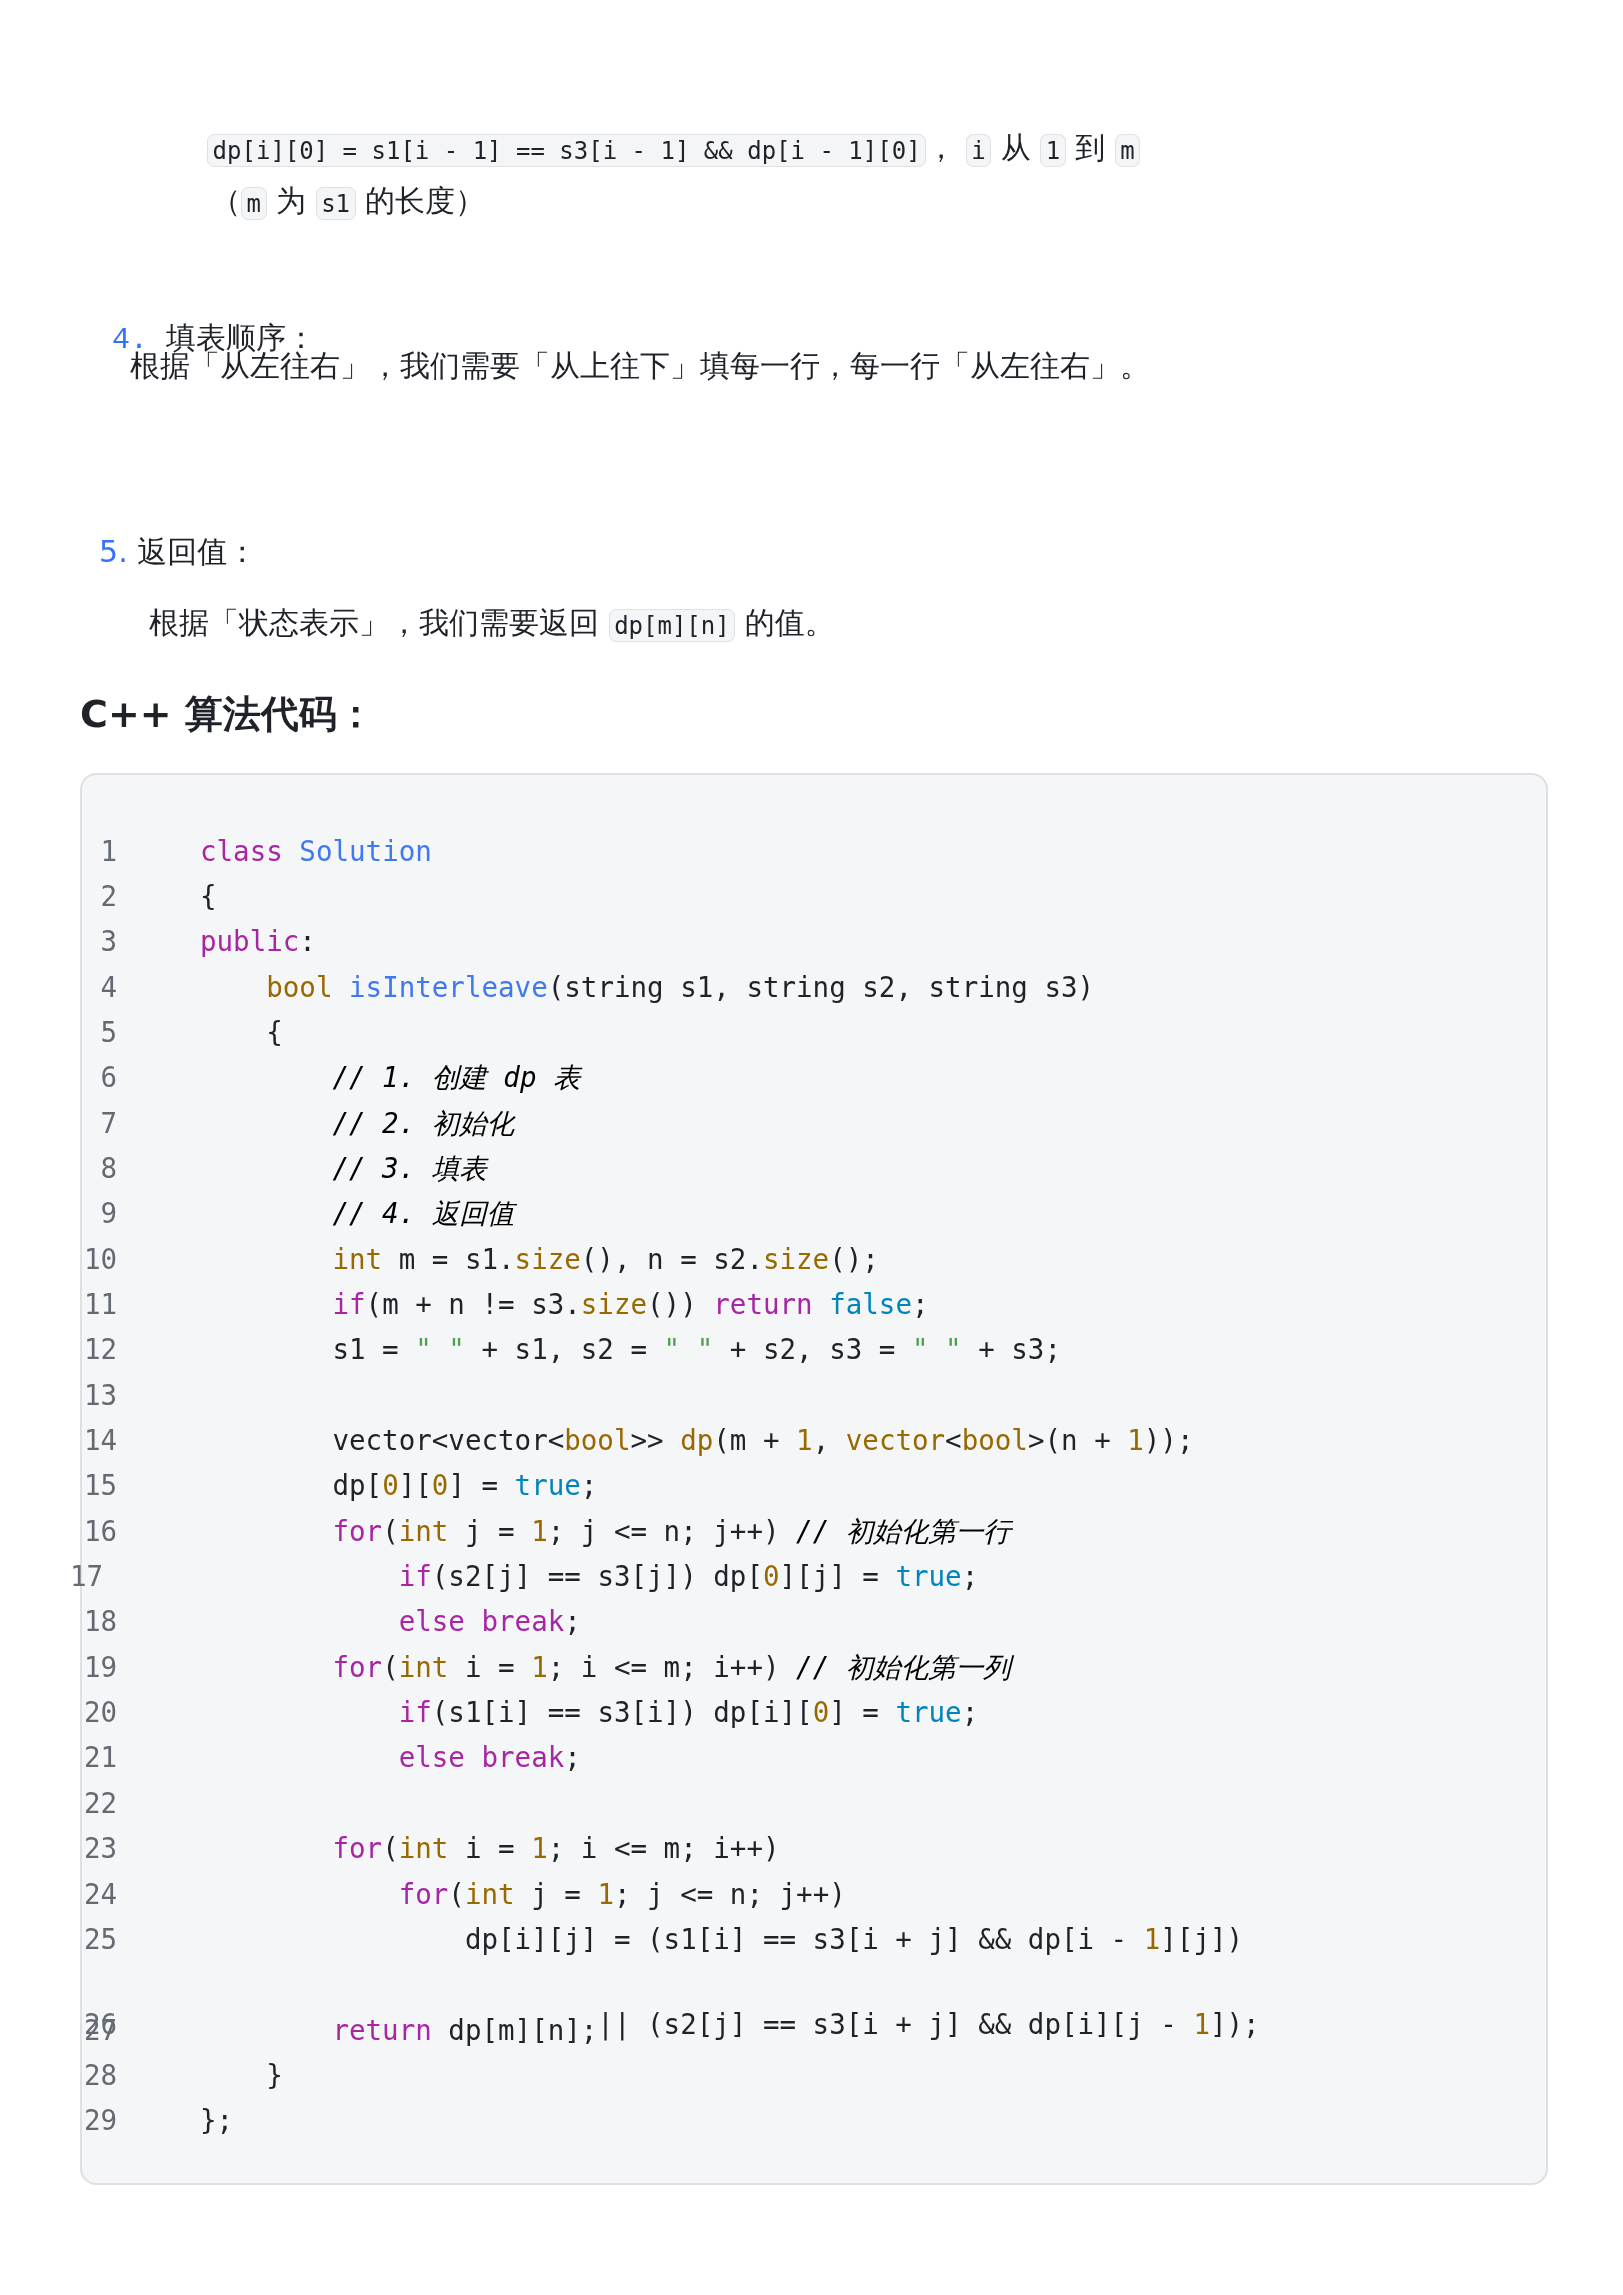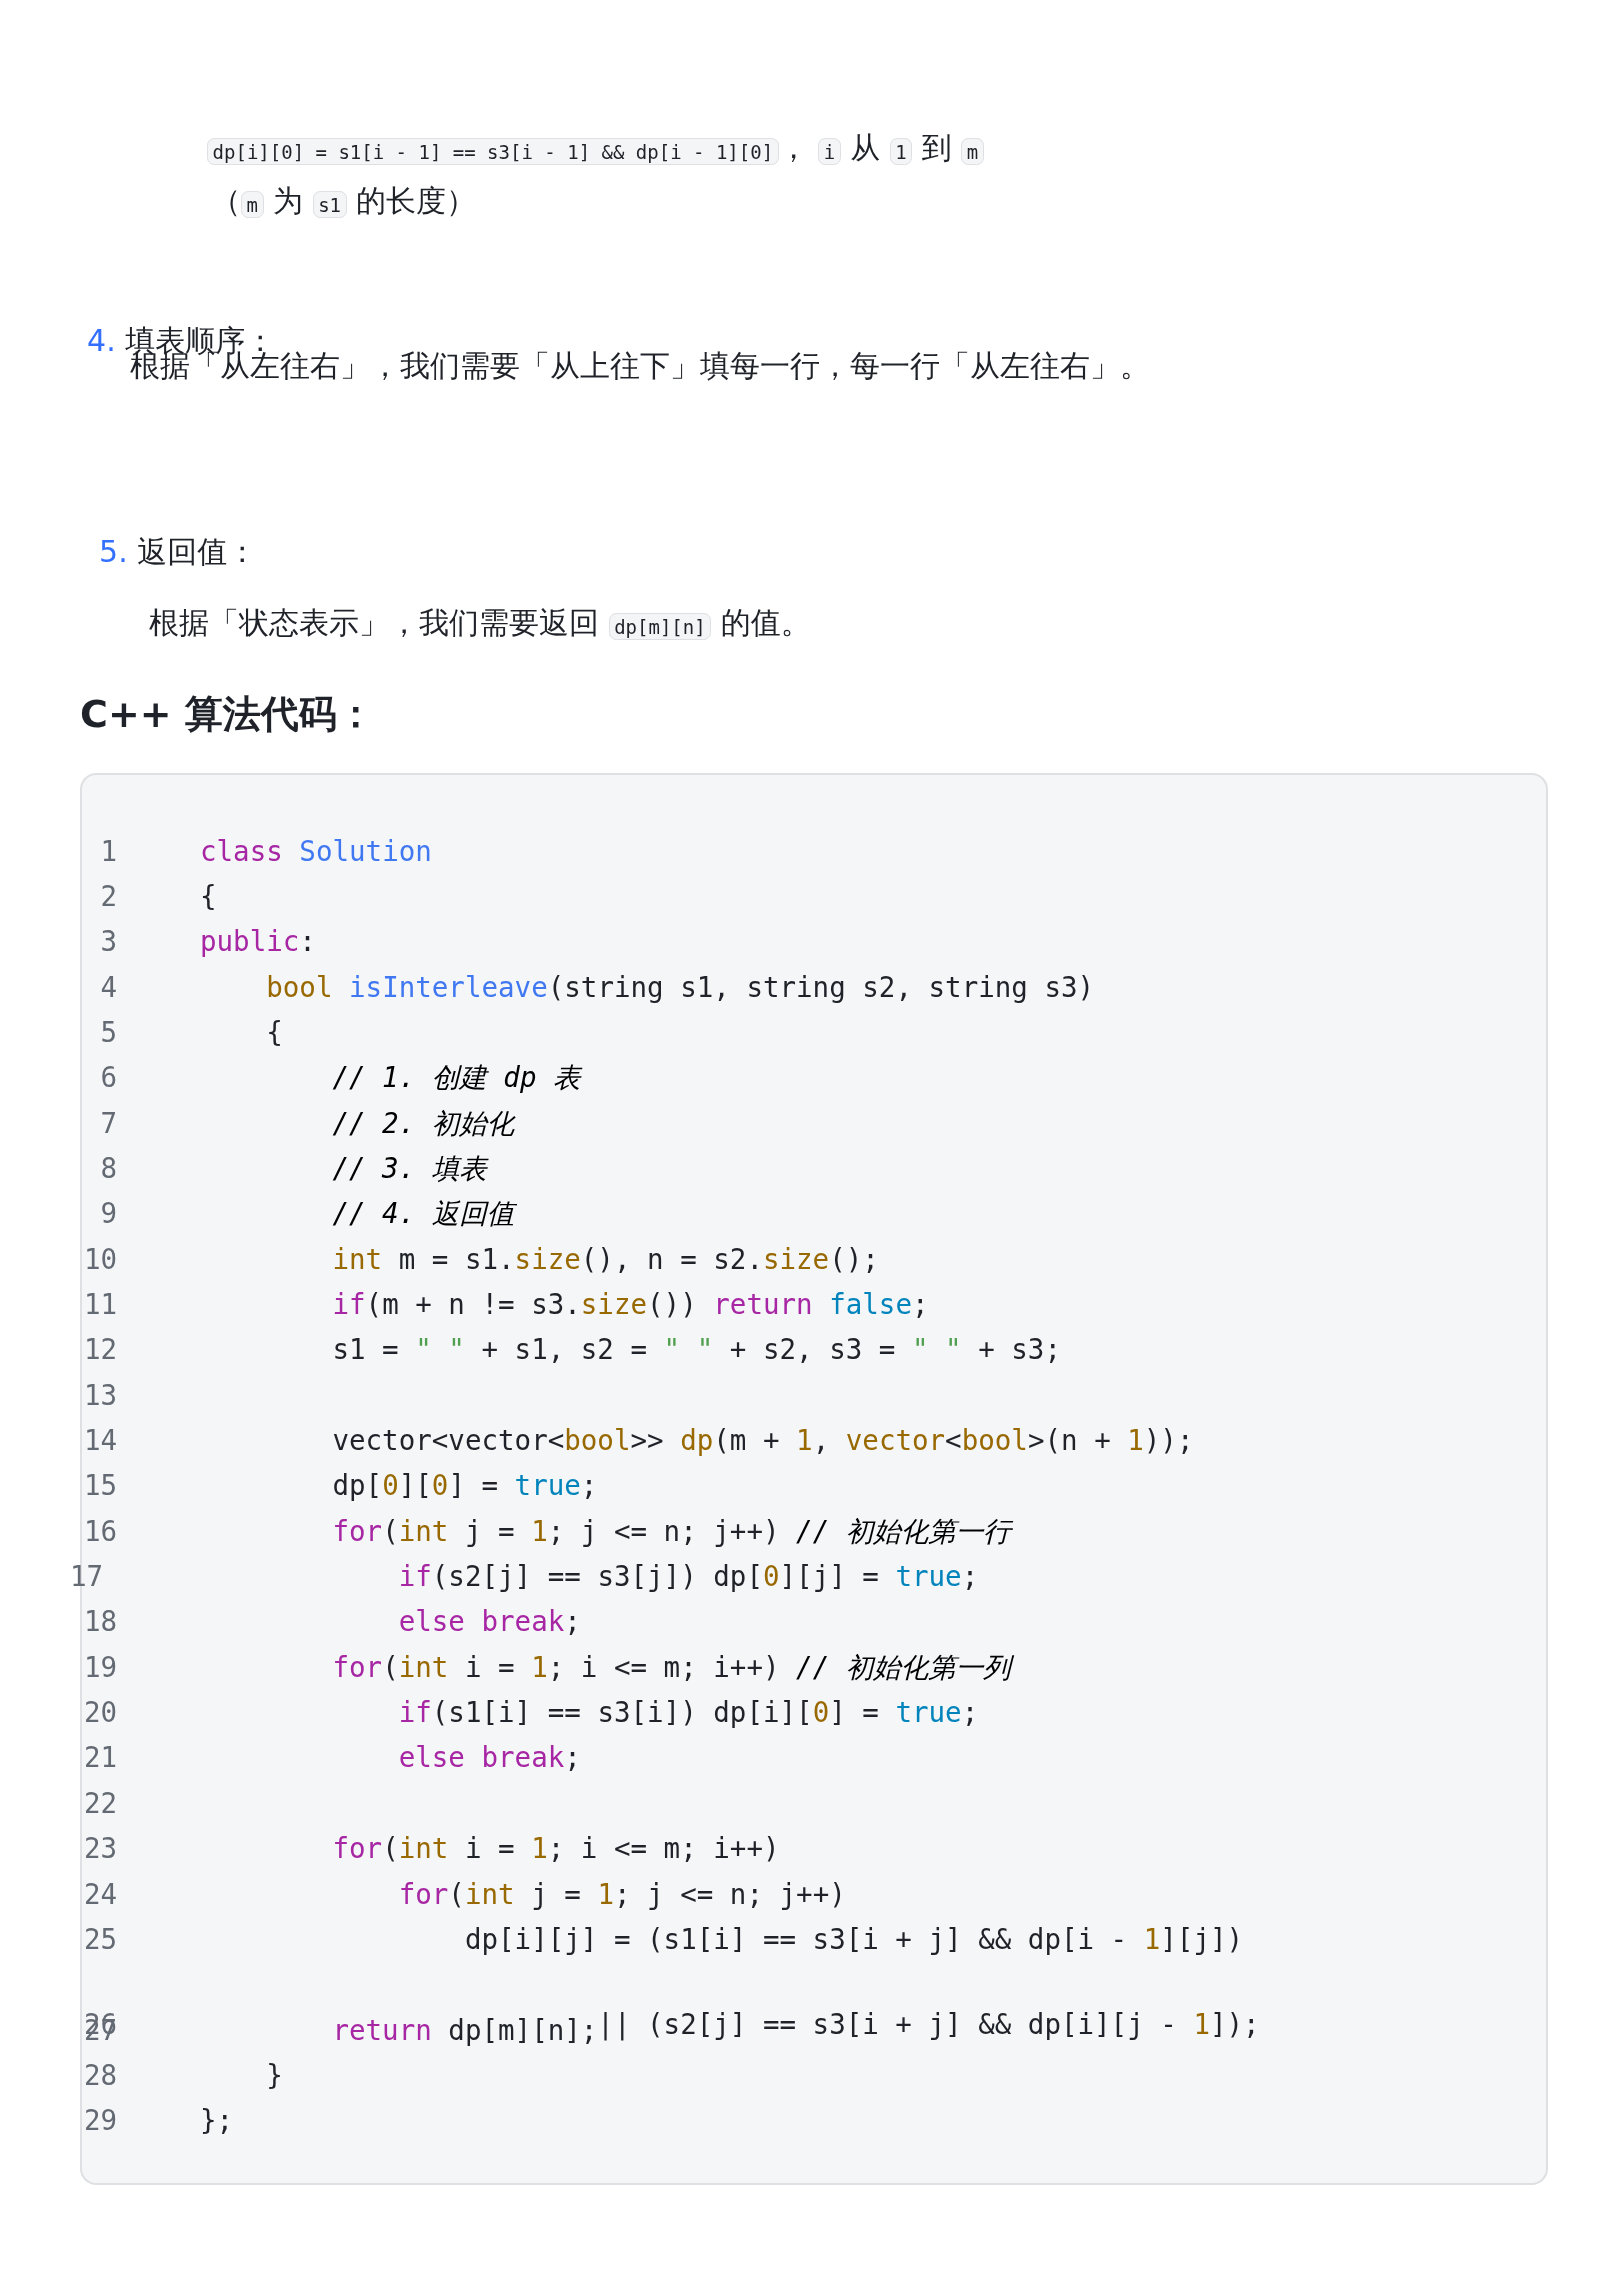--- a/index.html
+++ b/index.html
@@ -5,21 +5,21 @@
     html, body { margin: 0; padding: 0; background: #ffffff; }
     body {
       width: 1624px; height: 2295px; position: relative; overflow: hidden;
       font-family: "DejaVu Sans", "Liberation Sans", sans-serif;
       color: #1f2329;
     }
     .abs { position: absolute; white-space: pre; }
     .body-text { font-size: 30px; line-height: 45px; }
     .code-inline {
       font-family: "DejaVu Sans Mono", "Liberation Mono", monospace;
-      font-size: 19px;
+      font-size: 24px;
       background: #f4f5f7;
       border: 1.5px solid #dee0e3;
       border-radius: 7.4px;
       padding: 1.5px 4.5px;
       color: #1f2329;
     }
     .list-num { color: #3370ff; }
     .heading-bold { font-weight: bold; font-size: 38px; }
     .code-block {
       position: absolute; left: 80px; top: 773px;
@@ -47,21 +47,21 @@
 </head>
 <body>
 
 <div class="abs body-text" style="left:188px; top:80px;">
   <span class="code-inline">dp[i][0] = s1[i - 1] == s3[i - 1] &amp;&amp; dp[i - 1][0]</span><span>，</span><span> </span><span class="code-inline">i</span><span> </span><span>从</span><span> </span><span class="code-inline">1</span><span> </span><span>到</span><span> </span><span class="code-inline">m</span>
 </div>
 <div class="abs body-text" style="left:192px; top:133px;">
   <span>（</span><span class="code-inline">m</span><span> </span><span>为</span><span> </span><span class="code-inline">s1</span><span> </span><span>的长度）</span>
 </div>
 
-<div class="abs body-text" style="left:68px; top:273px;">
+<div class="abs body-text" style="left:76px; top:273px;font-family:Liberation Mono, monospace;">
   <span class="list-num">4.</span><span> </span><span>填表顺序：</span>
 </div>
 <div class="abs body-text" style="left:130px; top:343px;">根据「从左往右」，我们需要「从上往下」填每一行，每一行「从左往右」。</div>
 
 <div class="abs body-text" style="left:80px; top:484px;">
   <span class="list-num">5.</span><span> </span><span>返回值：</span>
 </div>
 <div class="abs body-text" style="left:130px; top:555px;">
   <span>根据「状态表示」，我们需要返回</span><span> </span><span class="code-inline">dp[m][n]</span><span> </span><span>的值。</span>
 </div>

